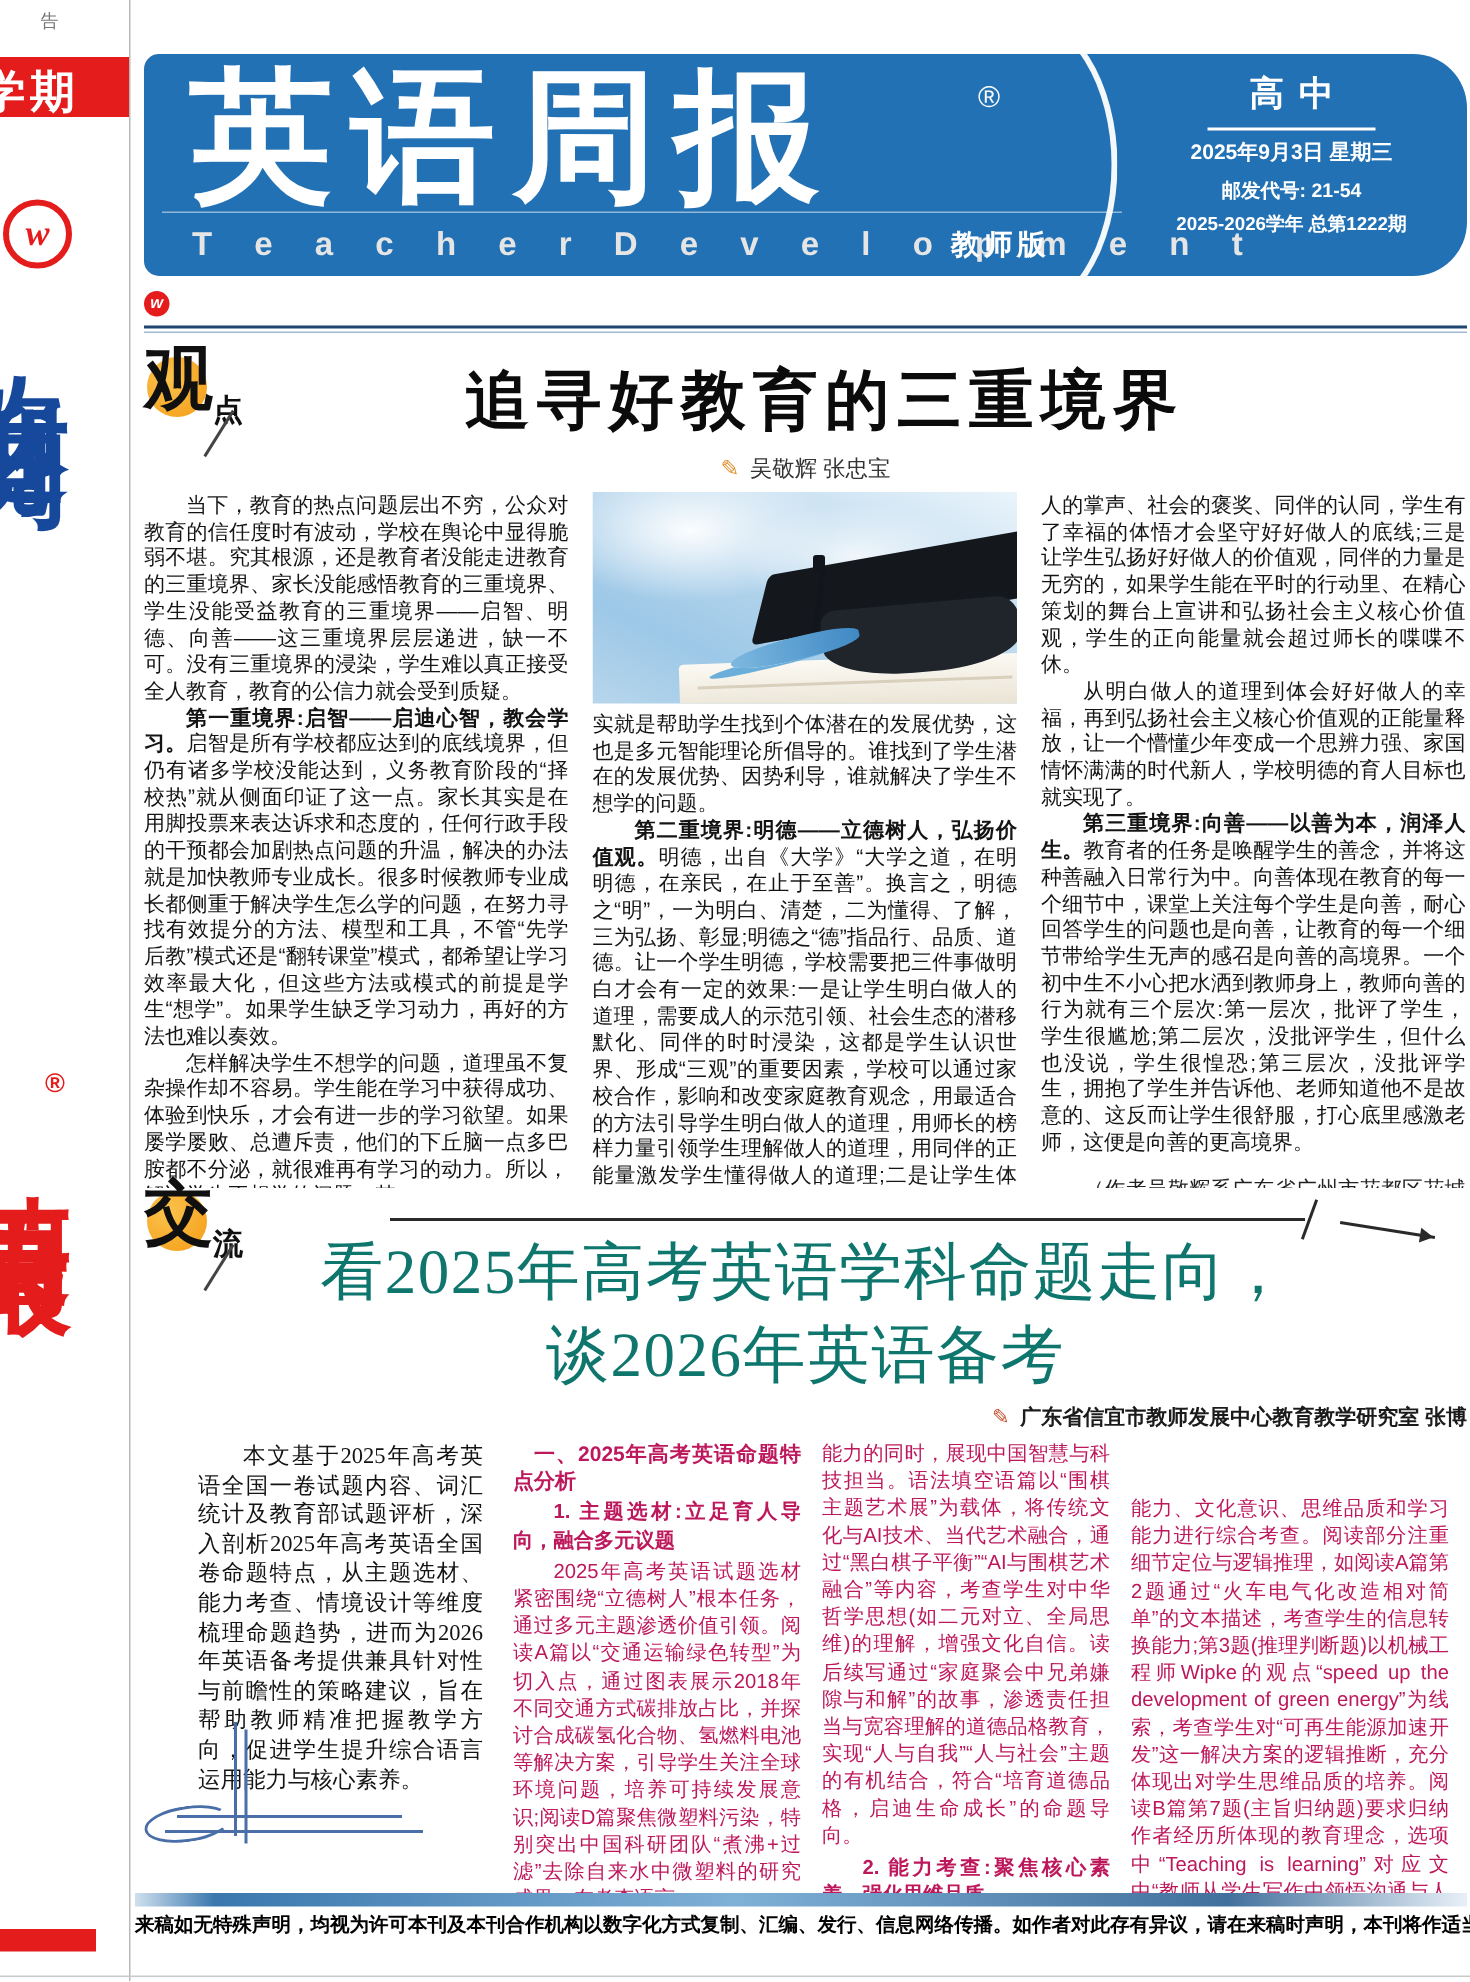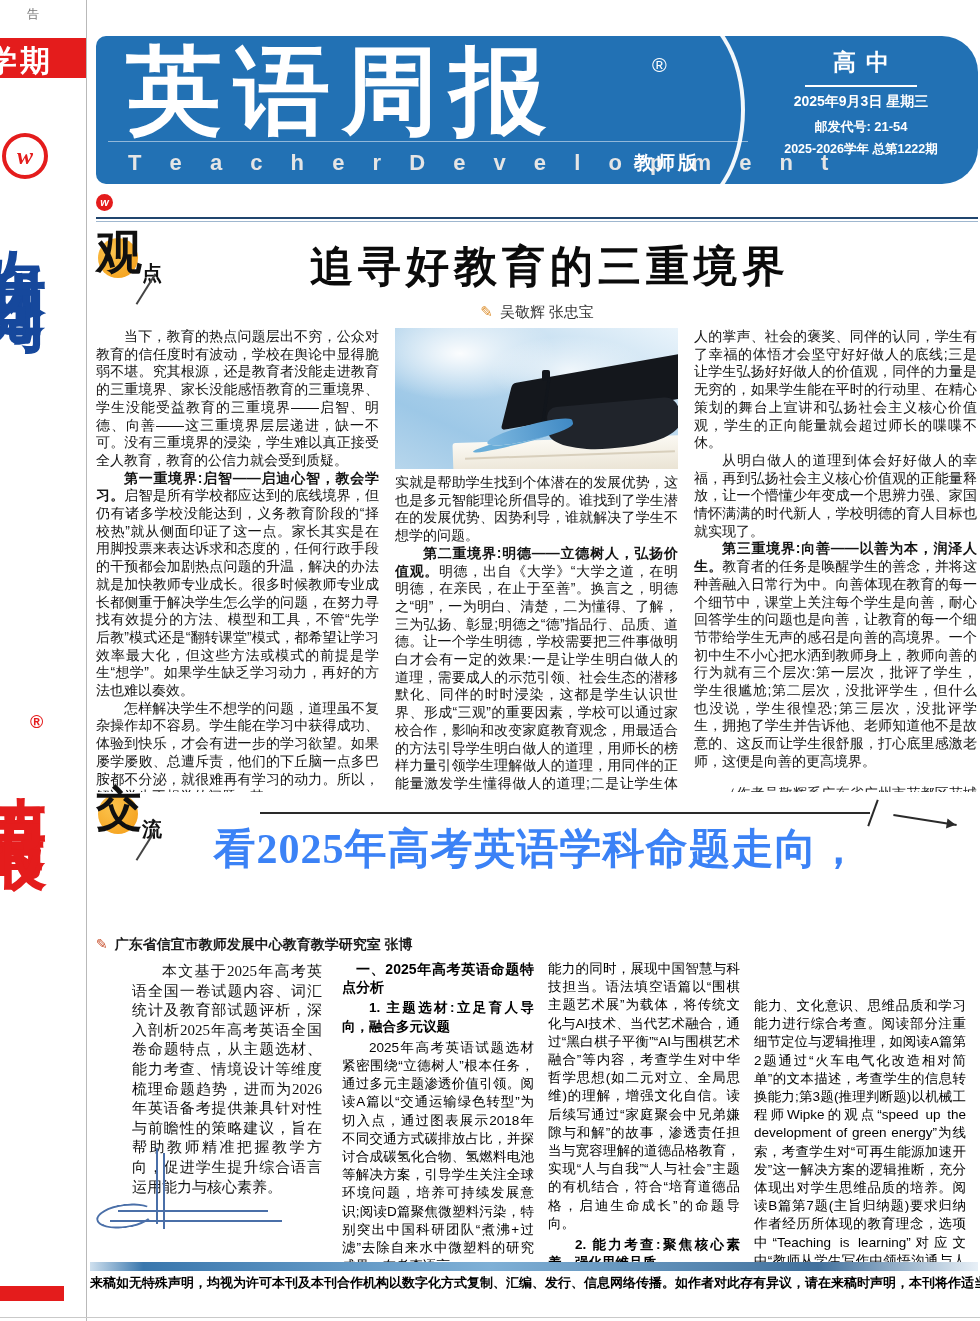--- a/index.html
+++ b/index.html
@@ -75,26 +75,26 @@
   #photo .cord { position:absolute; right:131px; top:50px; width:3px; height:52px; background:#12161c; transform:rotate(8deg); }
   #photo .fringe { position:absolute; right:104px; top:97px; width:88px; height:15px; background:linear-gradient(90deg,#7db8e0,#3f89c4); border-radius:50% 40% 40% 50%; transform:rotate(-14deg); box-shadow:-20px 5px 0 -4px #6aaed9; }
 
   
   #sep2 { left:260px; top:812px; width:610px; height:2px; background:#2a2a2a; }
   #sep2-tick { left:872px; top:799px; width:2px; height:28px; background:#2a2a2a; transform:rotate(20deg); }
   #sep2-arrow { left:893px; top:819px; width:64px; height:2px; background:#2a2a2a; transform:rotate(9deg); }
   #sep2-arrow:after { content:""; position:absolute; right:-4px; top:-4px; border:5px solid transparent; border-left:9px solid #2a2a2a; }
 
   
-  #a2-title { left:96px; top:822px; width:882px; text-align:center; font-family:"Liberation Serif",serif; font-weight:bold; font-size:42px; line-height:55px; color:#3b82f6; letter-spacing:1px; }
-  #a2-byline { left:96px; top:936px; width:882px; text-align:left; font-size:14px; font-weight:bold; color:#1b1b1b; }
+  #a2-title { left:96px; top:822px; width:882px; text-align:center; font-family:"Liberation Serif",serif; font-weight:normal; font-size:42px; line-height:55px; color:#0f766e; letter-spacing:1px; }
+  #a2-byline { left:96px; top:936px; width:882px; text-align:right; font-size:14px; font-weight:bold; color:#1b1b1b; }
   #a2-byline .pencil { color:#c8502d; }
   #a2-cols { left:96px; top:960px; width:882px; height:303px; display:flex; gap:14px; overflow:hidden; }
   #a2-intro { width:232px; flex:none; padding:2px 6px 0 36px; font-family:"Liberation Serif",serif; font-size:15px; line-height:19.6px; text-align:justify; color:#131313; }
-  #a2-cols .ncol { flex:none; font-size:13.5px; line-height:18.2px; text-align:justify; overflow:hidden; color:#000000; }
+  #a2-cols .ncol { flex:none; font-size:13.5px; line-height:18.2px; text-align:justify; overflow:hidden; color:#be185d; }
   #colA { width:192px; } #colB { width:192px; } #colC { width:212px;margin-top:37px; }
 
   
   #ornament { left:110px; top:1148px; width:190px; height:90px; }
   #ornament div { position:absolute; background:#4a6fa8; }
   .o-v1 { left:46px; top:0; width:2px; height:76px; }
   .o-v2 { left:53px; top:5px; width:2px; height:76px; }
   .o-h1 { left:8px; top:62px; width:150px; height:2px; }
   .o-h2 { left:0; top:72px; width:172px; height:2px; }
   .o-loop { left:-14px; top:56px; width:58px; height:24px; background:transparent !important; border:2px solid #4a6fa8; border-right-color:transparent; border-radius:50%; transform:rotate(-8deg); }
@@ -188,20 +188,21 @@
   <div class="main">交</div>
   <div class="sub">流</div>
   <div class="slash"></div>
 </div>
 <div class="abs" id="sep2"></div>
 <div class="abs" id="sep2-tick"></div>
 <div class="abs" id="sep2-arrow"></div>
 
 <div class="abs" id="a2-title">
   <div>看2025年高考英语学科命题走向，</div>
+  <div>谈2026年英语备考</div>
 </div>
 <div class="abs" id="a2-byline">
   <span class="pencil">✎</span><span>广东省信宜市教师发展中心教育教学研究室  张博</span>
 </div>
 
 <div class="abs" id="a2-cols">
   <div id="a2-intro">
     <div class="para">本文基于2025年高考英语全国一卷试题内容、词汇统计及教育部试题评析，深入剖析2025年高考英语全国卷命题特点，从主题选材、能力考查、情境设计等维度梳理命题趋势，进而为2026年英语备考提供兼具针对性与前瞻性的策略建议，旨在帮助教师精准把握教学方向，促进学生提升综合语言运用能力与核心素养。</div>
   </div>
   <div class="ncol" id="colA">

